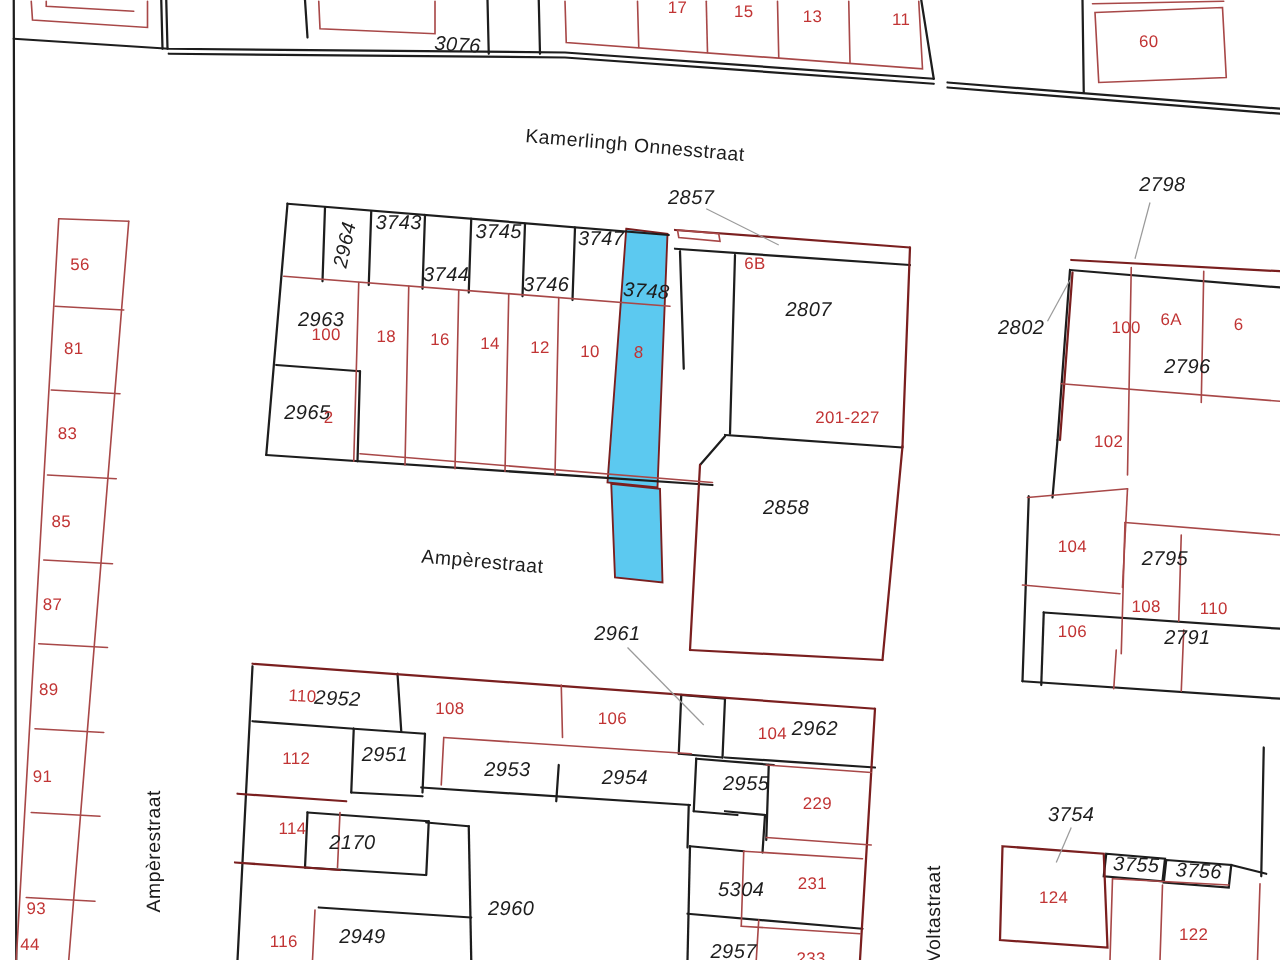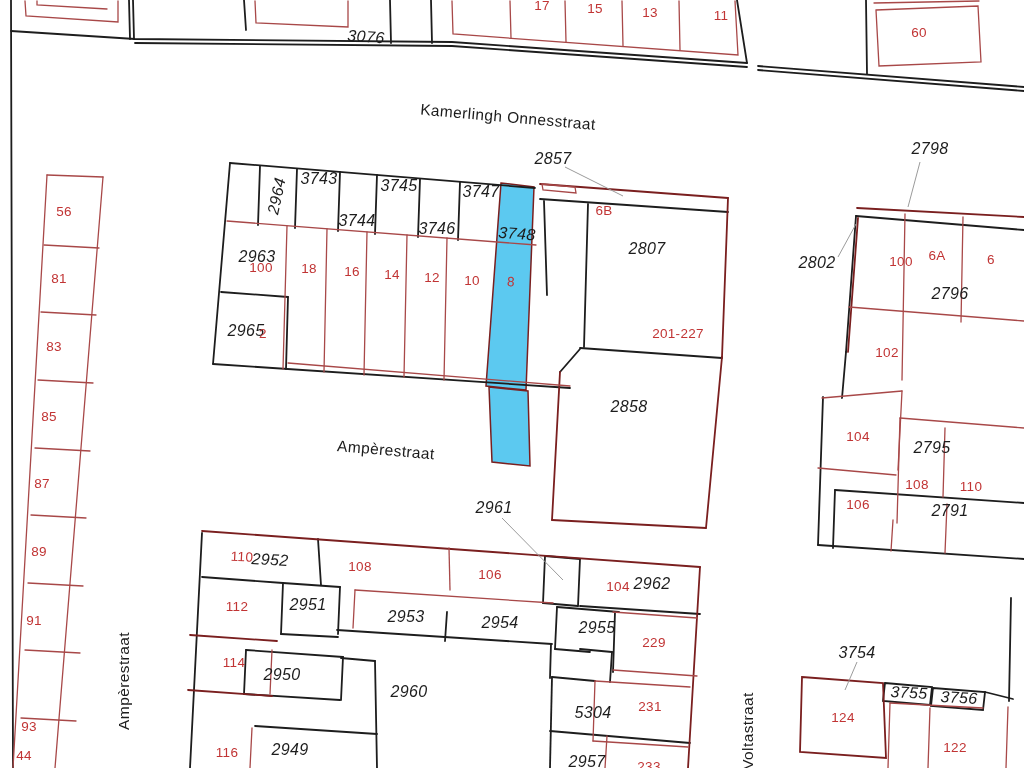--- a/index.html
+++ b/index.html
@@ -212,22 +212,22 @@
       <span class="map-label parcel" style="left: 817px; top: 263px; transform: translate(-50%, -50%) rotate(0deg);">2802</span>
       <span class="map-label parcel" style="left: 950px; top: 294px; transform: translate(-50%, -50%) rotate(0deg);">2796</span>
       <span class="map-label parcel" style="left: 932px; top: 448px; transform: translate(-50%, -50%) rotate(0deg); text-align: right;">2795</span>
       <span class="map-label parcel" style="left: 950px; top: 511px; transform: translate(-50%, -50%) rotate(0deg);">2791</span>
       <span class="map-label parcel" style="left: 270px; top: 560px; transform: translate(-50%, -50%) rotate(3deg);">2952</span>
       <span class="map-label parcel" style="left: 308px; top: 605px; transform: translate(-50%, -50%) rotate(0deg);">2951</span>
       <span class="map-label parcel" style="left: 406px; top: 617px; transform: translate(-50%, -50%) rotate(0deg);">2953</span>
       <span class="map-label parcel" style="left: 500px; top: 623px; transform: translate(-50%, -50%) rotate(0deg);">2954</span>
       <span class="map-label parcel" style="left: 597px; top: 628px; transform: translate(-50%, -50%) rotate(0deg);">2955</span>
       <span class="map-label parcel" style="left: 652px; top: 584px; transform: translate(-50%, -50%) rotate(0deg);">2962</span>
-      <span class="map-label parcel" style="left: 282px; top: 675px; transform: translate(-50%, -50%) rotate(0deg);">2950</span>
-      <span class="map-label parcel" style="left: 409px; top: 692px; transform: translate(-50%, -50%) rotate(0deg); text-align: center;">2960</span>
+      <span class="map-label parcel" style="left: 282px; top: 675px; transform: translate(-50%, -50%) rotate(0deg);">2170</span>
+      <span class="map-label parcel" style="left: 409px; top: 728px; transform: translate(-50%, -50%) rotate(0deg); text-align: center;">2960</span>
       <span class="map-label parcel" style="left: 290px; top: 750px; transform: translate(-50%, -50%) rotate(0deg);">2949</span>
       <span class="map-label parcel" style="left: 593px; top: 713px; transform: translate(-50%, -50%) rotate(0deg);">5304</span>
       <span class="map-label parcel" style="left: 587px; top: 762px; transform: translate(-50%, -50%) rotate(0deg);">2957</span>
       <span class="map-label parcel" style="left: 857px; top: 653px; transform: translate(-50%, -50%) rotate(0deg);">3754</span>
       <span class="map-label parcel" style="left: 909px; top: 693px; transform: translate(-50%, -50%) rotate(3deg);">3755</span>
       <span class="map-label parcel" style="left: 959px; top: 698px; transform: translate(-50%, -50%) rotate(3deg);">3756</span>
       <span class="map-label house" style="left: 542px; top: 6px; transform: translate(-50%, -50%) rotate(0deg);">17</span>
       <span class="map-label house" style="left: 595px; top: 9px; transform: translate(-50%, -50%) rotate(0deg);">15</span>
       <span class="map-label house" style="left: 650px; top: 13px; transform: translate(-50%, -50%) rotate(0deg);">13</span>
       <span class="map-label house" style="left: 704px; top: 16px; transform: translate(-50%, -50%) rotate(0deg); margin-left: 17px;">11</span>

